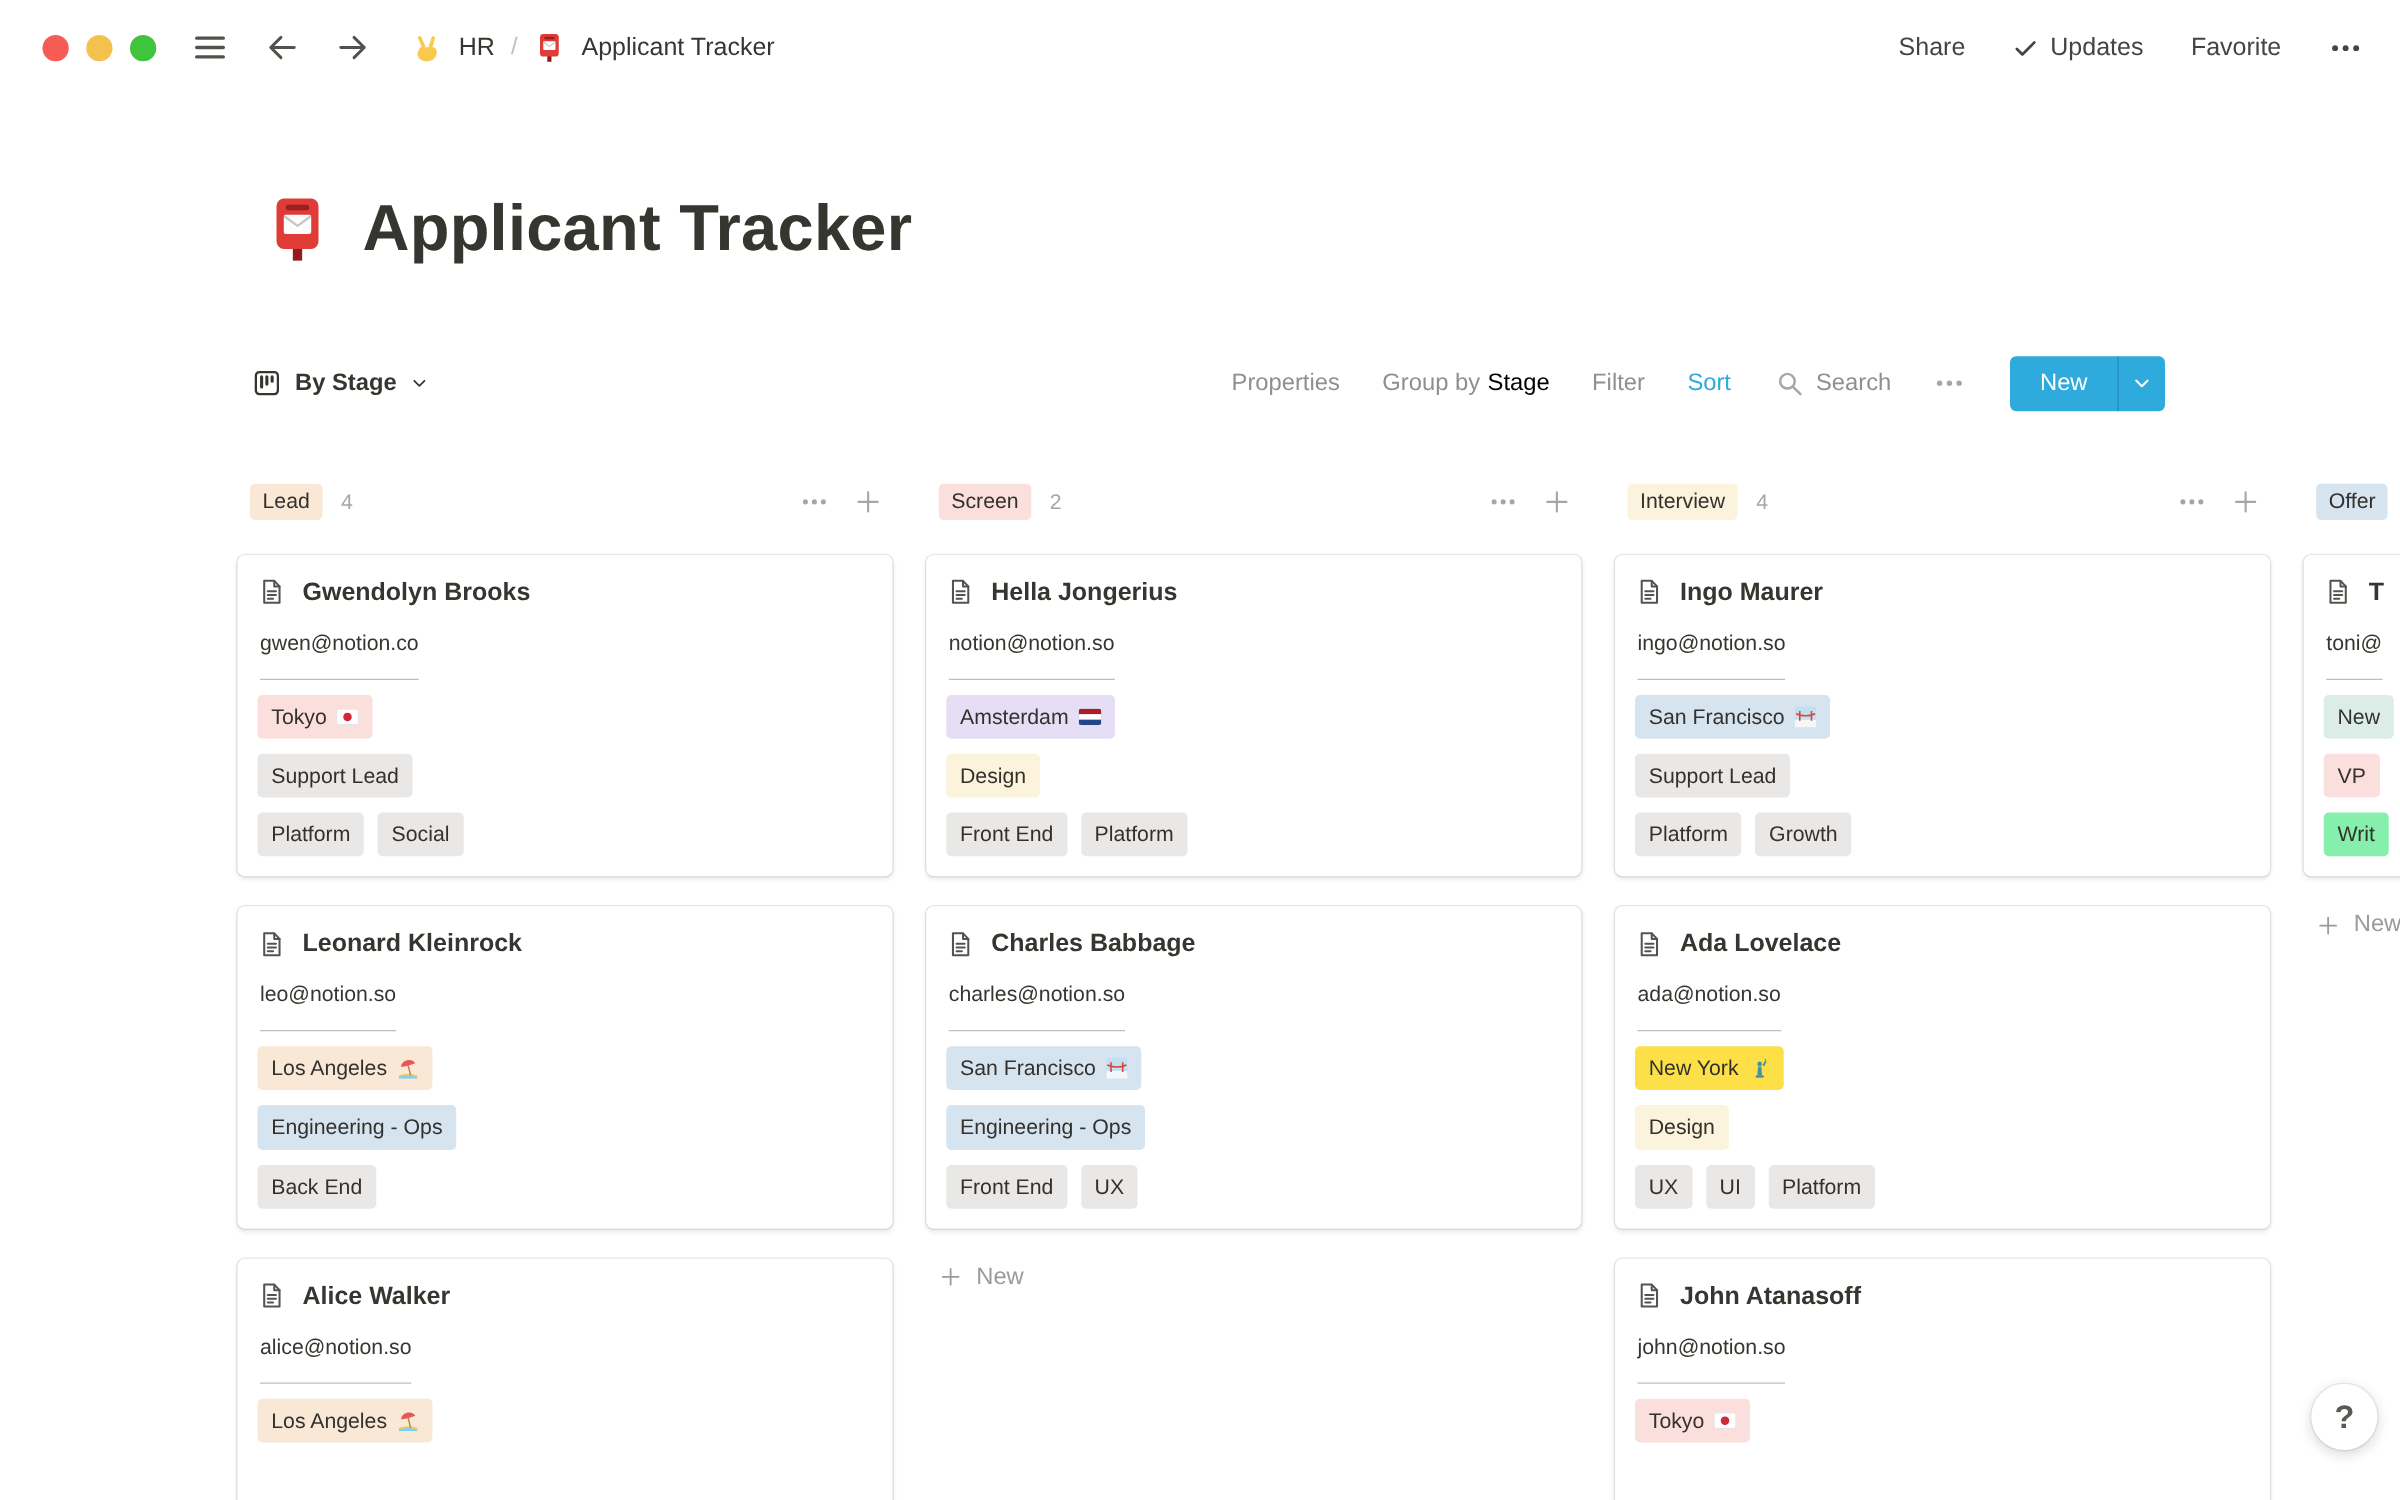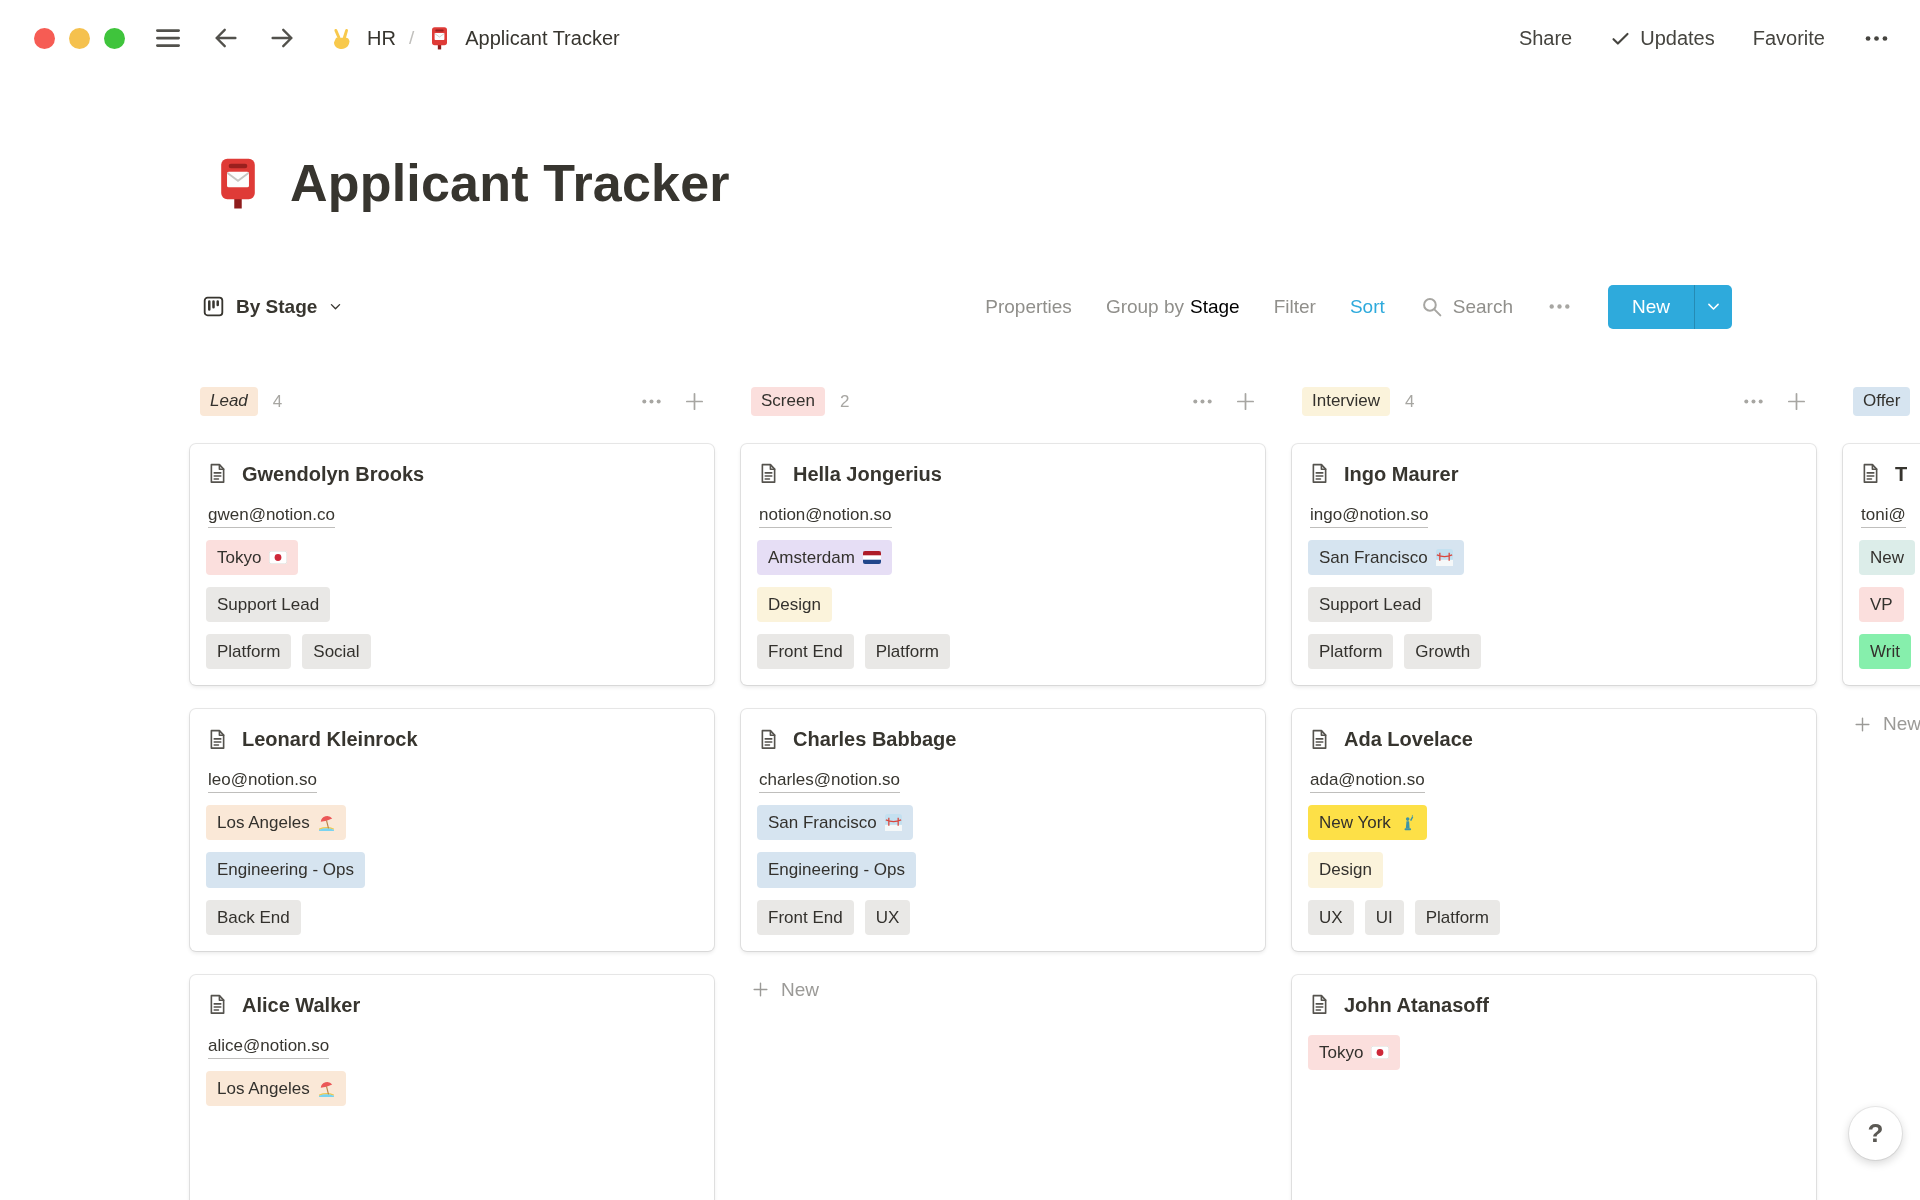--- a/index.html
+++ b/index.html
@@ -71,21 +71,21 @@
 
   .card { background: #fff; border-radius: 6px; padding: 16px 16px 16px;
           box-shadow: 0 0 0 1px rgba(15,15,15,0.09), 0 2px 4px rgba(15,15,15,0.1);
           margin-bottom: 24px; }
   .column:nth-child(1) .card:last-child, .column:nth-child(3) .card:last-child { min-height: 260px; }
   .card-title { display: flex; align-items: center; gap: 13px; margin-bottom: 16px; }
   .page-icon { display: flex; color: #55534E; }
   .page-icon svg { width: 23px; height: 23px; }
   .card-name { font-size: 20px; font-weight: 600; line-height: 1.4; }
   .card-email-wrap { margin-left: 2px; margin-bottom: 4px; }
-  .card-email { display: inline-block; font-size: 17px; line-height: 1.35; padding-bottom: 0;
+  .card-email { display: inline-block; font-size: 17px; line-height: 1.35; padding-bottom: 16px;
                 border-bottom: 1px solid rgba(55,53,47,0.32); }
   .tag-row { display: flex; flex-wrap: wrap; gap: 11px; margin-top: 12px; }
   .tag { display: inline-flex; align-items: center; gap: 8px; font-size: 17px; line-height: 1.25;
          padding: 7px 11px; border-radius: 4px; color: #33312D; white-space: nowrap; }
   .tag svg { display: block; }
   .new-card { display: flex; align-items: center; gap: 11px; margin-top: 28px; padding-left: 10px;
               color: #9B9A97; font-size: 19px; }
   .new-card svg { width: 19px; height: 19px; }
 
   
@@ -223,21 +223,21 @@
             <path d="M5.5 9l6.5 6.5L18.5 9"></path>
           </svg>
         </span>
     </div>
   </div>
 </div>
 
 <div class="board" data-interactable="false">
     <div class="column" data-interactable="false">
       <div class="col-header" data-interactable="false">
-        <span class="col-badge" data-interactable="true" style="background: rgb(250, 232, 215); font-style: italic;">Lead</span>
+        <span class="col-badge" data-interactable="true" style="background: rgb(250, 232, 215);">Lead</span>
         <span class="col-count" data-interactable="false">4</span>
         <div class="spacer" data-interactable="false"></div>
         <button class="icon-btn" data-interactable="true">
           <svg viewBox="0 0 24 24" fill="currentColor">
             <circle cx="4.5" cy="12" r="2.1"></circle>
             <circle cx="12" cy="12" r="2.1"></circle>
             <circle cx="19.5" cy="12" r="2.1"></circle>
           </svg>
         </button>
         <button class="icon-btn" data-interactable="true">
@@ -562,20 +562,21 @@
         <div class="card-title" data-interactable="false">
           <span class="page-icon" data-interactable="false">
             <svg viewBox="0 0 24 24" fill="none" stroke="currentColor" stroke-width="1.7" stroke-linejoin="round" stroke-linecap="round">
               <path d="M5.6 2.8h8.4l4.4 4.6V21H5.6z"></path>
               <path d="M14 3v4.6h4.4"></path>
               <path d="M8.6 11.4h6.8M8.6 14.6h6.8M8.6 17.8h4.4"></path>
             </svg>
           </span>
           <span class="card-name" data-interactable="false">John Atanasoff</span>
         </div>
+        <div class="card-email-wrap" data-interactable="false"><span class="card-email" data-interactable="true">john@notion.so</span></div>
         <div class="tag-row" data-interactable="false">
           <span class="tag" data-interactable="false" style="background: rgb(251, 223, 221);">
             <span class="tag-label" data-interactable="false">Tokyo</span>
             <span class="tag-emoji" data-interactable="false">
               <svg width="18" height="13" viewBox="0 0 18 13">
                 <rect width="18" height="13" rx="2" fill="#fff"></rect>
                 <rect x="0.3" y="0.3" width="17.4" height="12.4" rx="1.8" fill="none" stroke="#D8D7D4" stroke-width="0.6"></rect>
                 <circle cx="9" cy="6.5" r="3.4" fill="#CE2939"></circle>
               </svg>
             </span>

